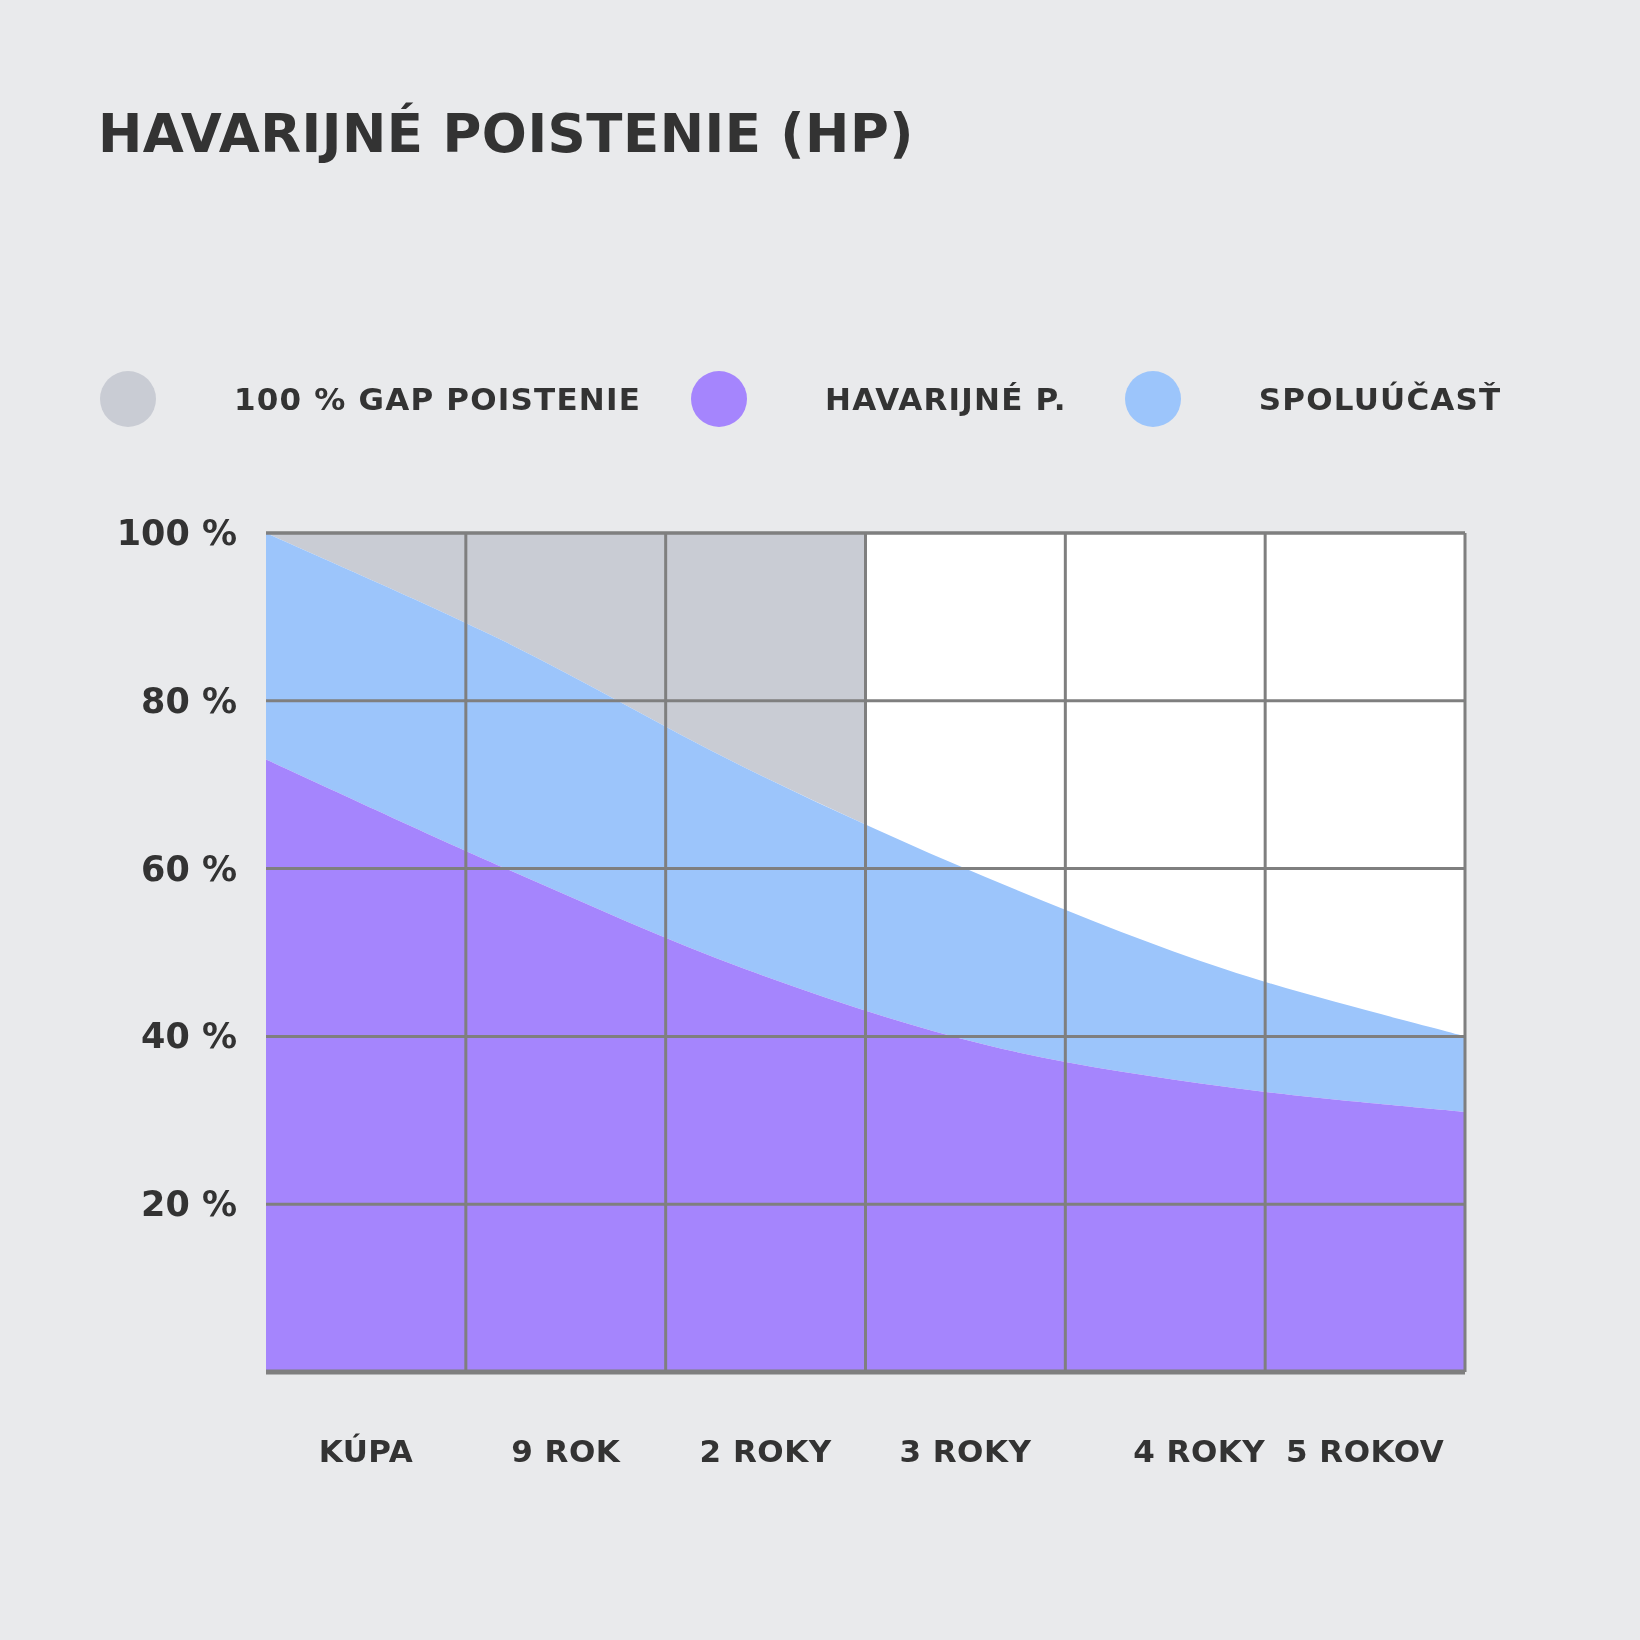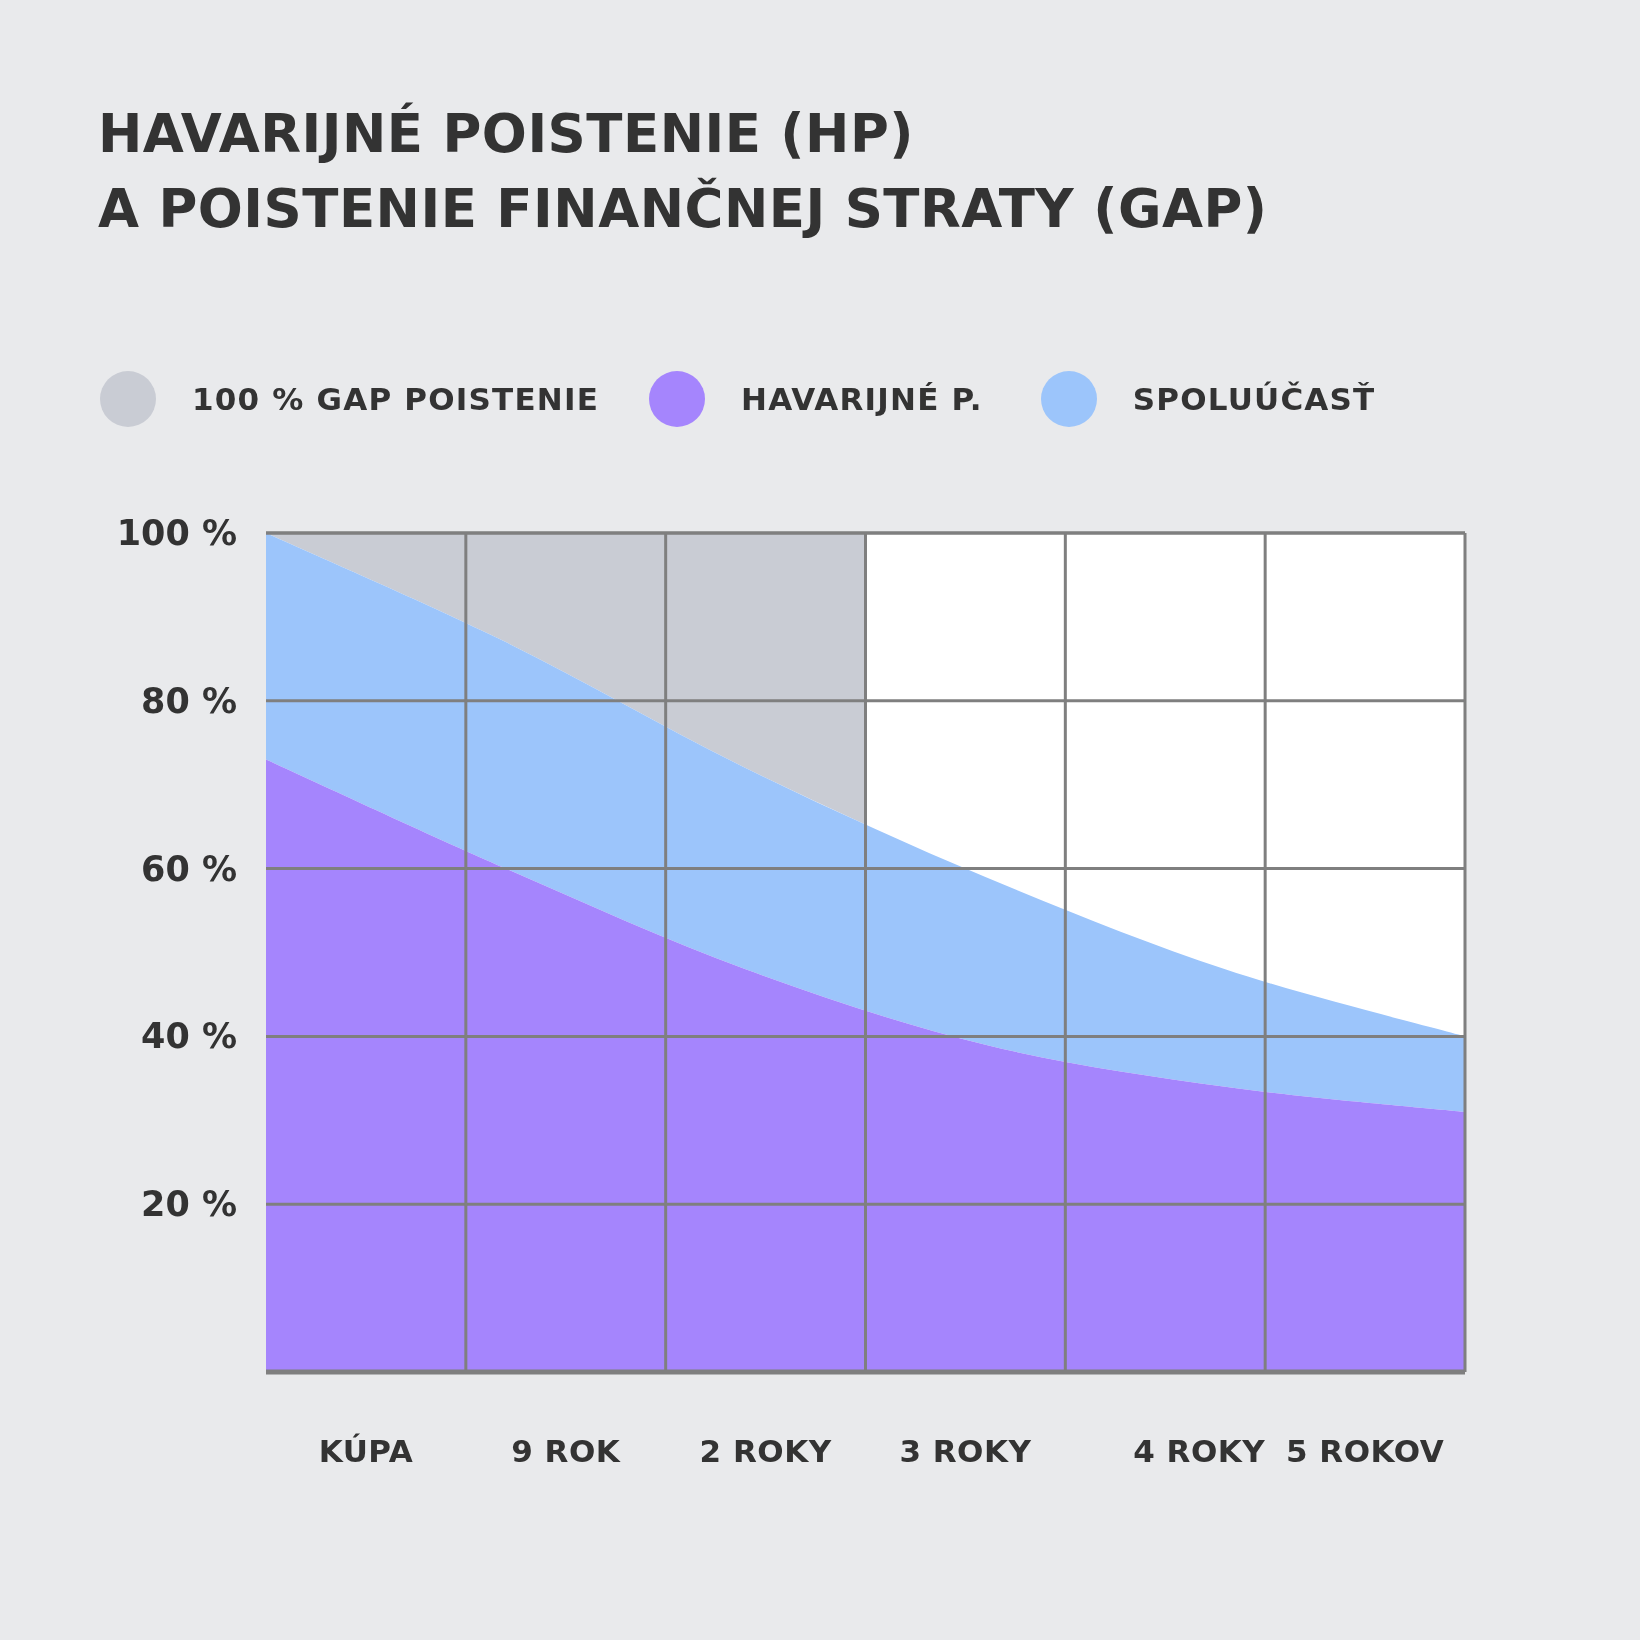--- a/index.html
+++ b/index.html
@@ -29,21 +29,21 @@
 
   
   .legend {
     position:absolute;
     left:100px; top:368px;
     width:1400px;
     height:62px;
     display:flex;
     align-items:center;
   }
-  .legend-item { display:flex; align-items:center; }
+  .legend-item { display:flex; align-items:center;gap:42px; }
   .legend-dot {
     width:56px; height:56px;
     border-radius:50%;
     flex:none;
   }
   .legend-label {
     font-family:"DejaVu Sans", sans-serif;
     font-weight:700;
     font-size:31px;
     letter-spacing:1.2px;
@@ -87,21 +87,20 @@
   }
   svg.plot { position:absolute; left:0; top:0; }
 </style>
 </head>
 <body>
 
 <div id="root">
 
   <div class="title-block">
     <div class="title-line">HAVARIJNÉ POISTENIE (HP)</div>
-    <div class="title-line">A POISTENIE FINANČNEJ STRATY (GAP)</div>
   </div>
 
   <div class="legend">
     <div class="legend-item" id="legend-item-0">
       <span class="legend-dot" id="legend-dot-0" style="background: rgb(201, 204, 212);"></span>
       <span class="legend-label">100 % GAP POISTENIE</span>
     </div>
     <div class="legend-item" id="legend-item-2">
       <span class="legend-dot" id="legend-dot-2" style="background: rgb(165, 133, 253);"></span>
       <span class="legend-label">HAVARIJNÉ P.</span>

